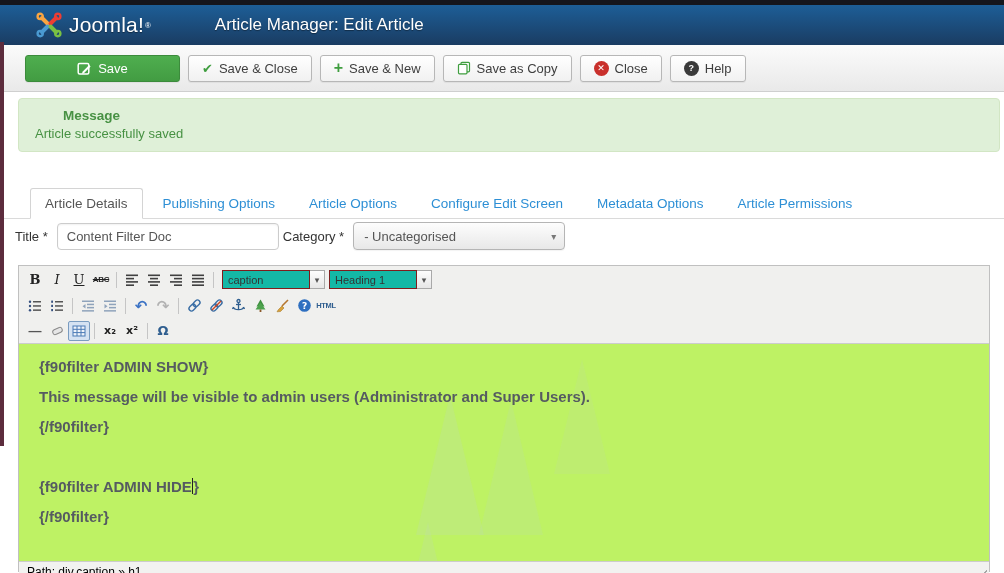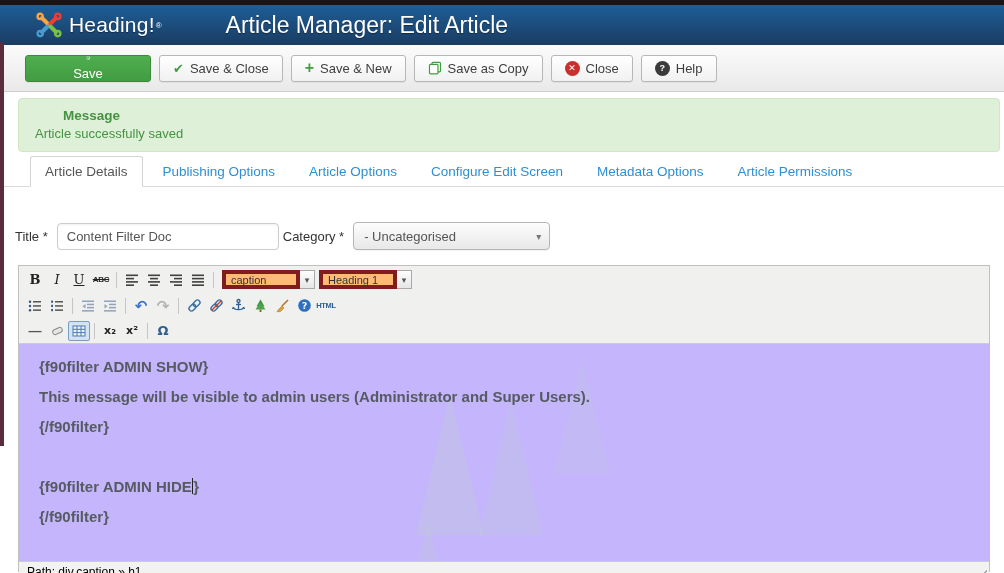--- a/index.html
+++ b/index.html
@@ -12,59 +12,59 @@
   
   .os-bar { position:absolute; top:0; left:0; width:1004px; height:5px; background:#15161d; }
   .edge-strip { position:absolute; top:42px; left:0; width:4px; height:404px; background:#5c2c3d; }
 
   
   .header { position:absolute; top:5px; left:0; width:1004px; height:40px;
             background:linear-gradient(#1d5e97, #1a3c62); display:flex; align-items:center; }
   .logo { display:flex; align-items:center; margin-left:34px; }
   .logo-text { color:#fff; font-size:21px; letter-spacing:0.2px; margin-left:5px; text-shadow:0 1px 1px rgba(0,0,0,.4); }
   .logo-mark { color:#fff; font-size:8px; vertical-align:super; margin-left:1px; }
-  .page-title { color:#fff; font-size:23px; margin-left:64px; text-shadow:0 1px 1px rgba(0,0,0,.4); }
+  .page-title { color:#fff; font-size:17px; margin-left:64px; text-shadow:0 1px 1px rgba(0,0,0,.4); }
 
   
   .toolbar { position:absolute; top:45px; left:0; width:1004px; height:47px;
              background:linear-gradient(#fbfbfb,#e9e9e9); border-bottom:1px solid #cfcfcf;
              display:flex; align-items:center; padding-left:25px; }
   .btn { display:inline-flex; align-items:center; justify-content:center; gap:6px;
          height:27px; padding:0 13px; margin-right:8px; border:1px solid #b7b7b7; border-radius:3px;
          background:linear-gradient(#ffffff,#f1f1f1); font-size:13px; color:#3e3e3e; cursor:pointer;
          box-shadow:0 1px 1px rgba(0,0,0,.06); }
-  .btn-primary { width:126px; background:linear-gradient(#4fae4f,#429c42); border-color:#3c8b3c; color:#fff;flex-direction:column; }
+  .btn-primary { width:155px; background:linear-gradient(#4fae4f,#429c42); border-color:#3c8b3c; color:#fff; }
   .ic-check { color:#3f9e3f; font-weight:bold; font-size:13px; }
   .ic-plus  { color:#3f9e3f; font-weight:bold; font-size:16px; line-height:10px; }
   .circ { display:inline-flex; align-items:center; justify-content:center; width:15px; height:15px;
           border-radius:50%; color:#fff; font-size:9px; font-weight:bold; }
   .circ.red  { background:#c9302c; }
   .circ.dark { background:#3a3a3a; }
 
   
   .message { position:absolute; top:98px; left:18px; width:982px; height:54px;
              background:#dff0d8; border:1px solid #d2e6c4; border-radius:4px; padding:9px 16px; }
   .message-title { font-size:13.5px; font-weight:bold; color:#479143; margin-bottom:3px;padding-left:28px; }
   .message-body  { font-size:13px; color:#479143; }
 
   
-  .tabs { position:absolute; top:159px; left:0; width:1004px; height:28px;
+  .tabs { position:absolute; top:191px; left:0; width:1004px; height:28px;
           display:flex; align-items:flex-end; padding-left:30px; border-bottom:1px solid #dadada; }
   .tab { font-size:13.5px; color:#2d8fd5; padding:7px 14px; cursor:pointer; white-space:nowrap; margin-right:6px; }
   .tab.active { color:#555; background:#fff; border:1px solid #d4d4d4; border-bottom:1px solid #fff;
                 border-radius:3px 3px 0 0; margin-bottom:-1px; }
 
   
   .form-row { position:absolute; top:222px; left:15px; display:flex; align-items:center; }
   .f-label { font-size:13px; color:#333; margin-right:9px; white-space:nowrap; }
   .title-input { width:222px; height:27px; border:1px solid #ccc; border-radius:4px; padding:0 9px;
                  font-size:13px; color:#555; font-family:"Liberation Sans",sans-serif;
                  box-shadow:inset 0 1px 2px rgba(0,0,0,.06); }
   .cat-wrap { margin-left:4px; display:flex; align-items:center; }
-  .cat-select { width:197px; height:28px; border:1px solid #b5b5b5; border-radius:4px;
+  .cat-select { width:212px; height:28px; border:1px solid #b5b5b5; border-radius:4px;
                 background:linear-gradient(#fdfdfd,#e8e8e8); display:flex; align-items:center;
                 padding:0 8px 0 10px; font-size:13px; color:#555; cursor:pointer;
                 box-shadow:0 1px 1px rgba(0,0,0,.05); }
   .cat-select .arrow { margin-left:auto; font-size:10px; color:#777; }
 
   
   .editor { position:absolute; top:265px; left:18px; width:972px; height:307px;
             border:1px solid #c0c0c0; background:#f0f0ee; }
   .ed-row { display:flex; align-items:center; padding:2px 5px; height:25px; }
   .ed-row.r1 { height:27px; }
@@ -76,27 +76,27 @@
   .g-italic { font-family:"DejaVu Serif", serif; font-style:italic; font-size:13px; color:#222; }
   .g-under  { font-family:"DejaVu Serif", serif; font-size:13px; color:#222; text-decoration:underline; }
   .g-strike { font-size:8px; font-weight:bold; color:#222; text-decoration:line-through; letter-spacing:-0.3px; }
   .g-undo { color:#3b72c4; font-size:15px; font-weight:bold; }
   .g-redo { color:#b2b2b2; font-size:15px; font-weight:bold; }
   .g-html { font-size:7.5px; font-weight:bold; color:#2f5e8f; letter-spacing:-0.3px; }
   .g-sub, .g-sup { font-size:11px; font-weight:bold; color:#222; }
   .g-omega { font-size:13px; font-weight:bold; color:#2f5e8f; }
   .g-hr { color:#555; font-weight:bold; font-size:13px; }
   .listbox { display:inline-flex; height:19px; margin-left:4px; cursor:pointer; }
-  .lb-text { display:flex; align-items:center; width:78px; padding:0 5px; background:#fdba74;
-             border:4px solid #7f1d1d; font-size:11px; color:#333; }
+  .lb-text { display:flex; align-items:center; width:88px; padding:0 5px; background:#14b8a6;
+             border:1px solid #7f1d1d; font-size:11px; color:#333; }
   .lb-arrow { display:flex; align-items:center; justify-content:center; width:15px;
               border:1px solid #a9a9a9; border-left:none; background:linear-gradient(#fdfdfd,#e6e6e6);
               font-size:9px; color:#555; }
 
-  .ed-content { position:relative; height:218px; background:#c4b5fd; border-top:1px solid #ccc;
+  .ed-content { position:relative; height:218px; background:#bef264; border-top:1px solid #ccc;
                 padding:12px 0 0 20px; overflow:hidden; cursor:text; }
   .ed-content p { margin:0 0 8px 0; line-height:22px; font-size:15px; font-weight:bold; color:#555b61; position:relative; z-index:2; }
   .gap-line { height:30px; }
   .caret { display:inline-block; width:1.5px; height:16px; background:#222; vertical-align:-2px; }
 
   .tri { position:absolute; width:0; height:0; border-style:solid; border-color:transparent; z-index:1; }
   .tri.t1 { left:397px; top:48px;  border-left-width:34px; border-right-width:34px; border-bottom:140px solid rgba(190,214,190,0.22); }
   .tri.t2 { left:460px; top:53px;  border-left-width:32px; border-right-width:32px; border-bottom:135px solid rgba(190,214,190,0.18); }
   .tri.t3 { left:375px; top:175px; border-left-width:34px; border-right-width:34px; border-bottom:140px solid rgba(190,214,190,0.20); }
   .tri.t4 { left:535px; top:12px;  border-left-width:28px; border-right-width:28px; border-bottom:115px solid rgba(190,214,190,0.14); }
@@ -121,21 +121,21 @@
           <line x1="13.5" y1="13.5" x2="8" y2="8" stroke="#f9a541" stroke-width="4"></line>
           <circle cx="6.2" cy="6.4" r="2.6" stroke="#f9a541" stroke-width="2.4"></circle>
           <line x1="16.5" y1="13.5" x2="22" y2="8" stroke="#ee3d33" stroke-width="4"></line>
           <circle cx="23.8" cy="6.4" r="2.6" stroke="#ee3d33" stroke-width="2.4"></circle>
           <line x1="13.5" y1="16.5" x2="8" y2="22" stroke="#4a9ad2" stroke-width="4"></line>
           <circle cx="6.2" cy="23.6" r="2.6" stroke="#4a9ad2" stroke-width="2.4"></circle>
           <line x1="16.5" y1="16.5" x2="22" y2="22" stroke="#7ac143" stroke-width="4"></line>
           <circle cx="23.8" cy="23.6" r="2.6" stroke="#7ac143" stroke-width="2.4"></circle>
         </g>
       </svg>
-      <span class="logo-text">Heading!</span>
+      <span class="logo-text">Joomla!</span>
       <span class="logo-mark">®</span>
     </div>
     <div class="page-title">Article Manager: Edit Article</div>
   </div>
 
   <div class="toolbar">
     <button class="btn btn-primary">
       <svg width="15" height="15" viewBox="0 0 15 15">
         <rect x="1.2" y="2.4" width="10.6" height="10.6" rx="1.5" fill="none" stroke="#fff" stroke-width="1.5"></rect>
         <path d="M5.5 10.8 L12.2 4.1 L13.6 5.5 L6.9 12.2 L5 12.7 Z" fill="#fff"></path>

